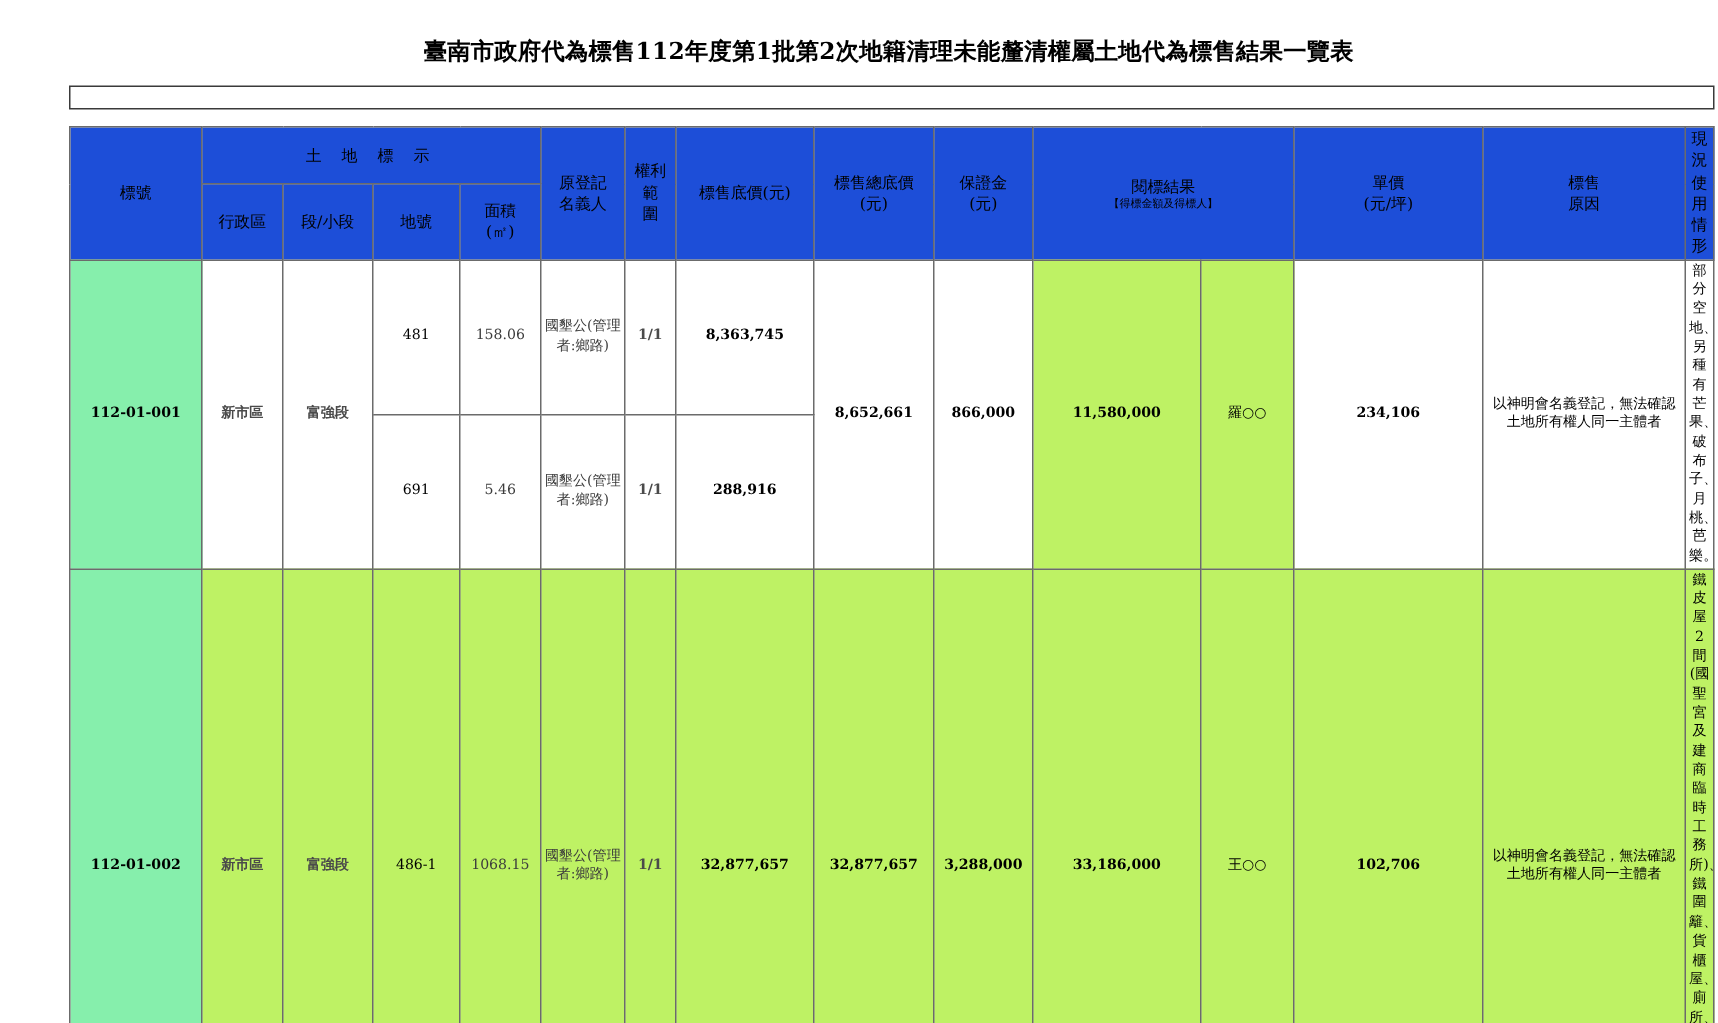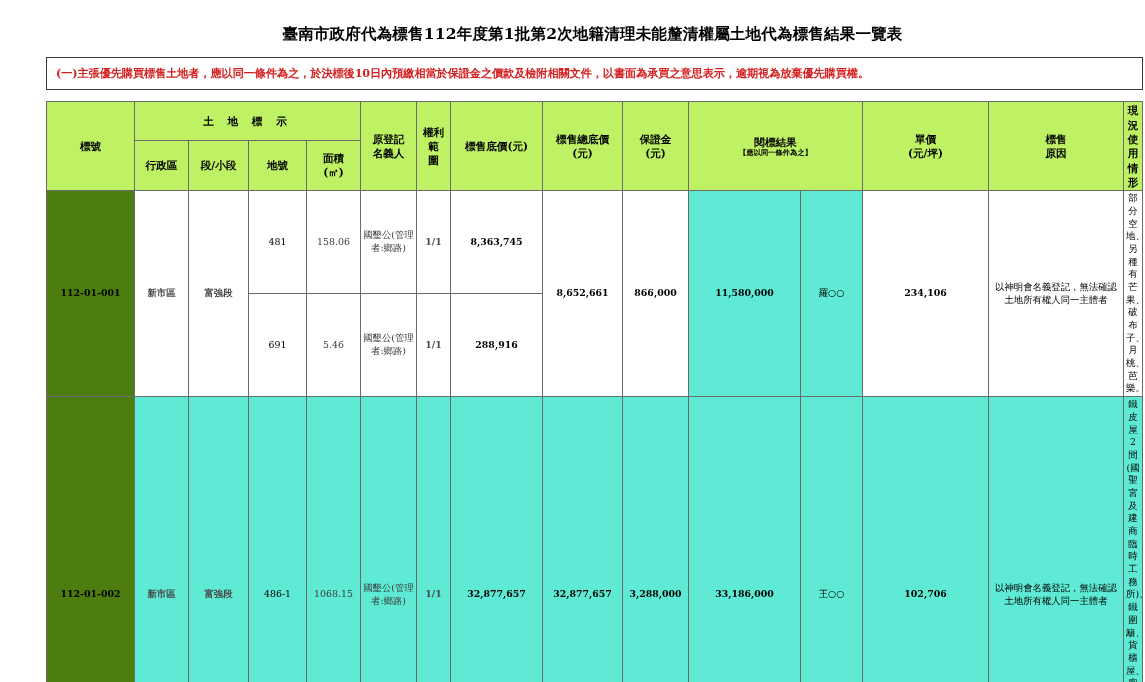--- a/index.html
+++ b/index.html
@@ -68,52 +68,51 @@
     border: 1px solid #6b6b6b;
     padding: 1px 2px;
     vertical-align: middle;
     text-align: center;
     font-size: 9.4px;
     line-height: 1.35;
     font-family: "DejaVu Serif", "Liberation Serif", serif;
     word-break: break-all;
   }
   table.grid thead th {
-    font-weight: bold;
+    font-weight: normal;
     font-size: 10.6px;
-    background: #bef264;
+    background: #1d4ed8;
     height: 21px;
     text-align: center;
   }
   .hdr-sub { font-size: 7.3px; display:block; line-height:1.15; }
   .spaced { letter-spacing: 5px; }
 
   
-  td.code       { font-weight: bold; font-size: 10.2px; background: #4d7c0f; }
-  td.shade      { background: #5eead4; }
+  td.code       { font-weight: bold; font-size: 10.2px; background: #86efac; }
+  td.shade      { background: #bef264; }
   td.num-bold   { font-weight: bold; font-size: 10.2px; text-align: right; padding-right: 8px; }
   td.num-plain  { font-size: 9.2px; color:#3c3c3c; }
   td.parcel     { font-weight: normal; font-size: 10.2px; text-align: left; padding-left: 5px; }
   td.txt        { text-align: left; font-size: 10.2px; line-height: 1.42; padding: 3px 4px; }
   td.txt-sm     { text-align: left; font-size: 9.6px; line-height: 1.45; padding: 3px 4px; }
   td.owner      { font-size: 8.4px; line-height:1.25; color:#3c3c3c; }
   td.winner     { font-size: 11px; }
   td.dim        { color: #4a4a4a; font-weight: bold; }
 
   .row-h1 { height: 28px; }
 </style>
 </head>
 <body>
 
 <div class="page">
 
   <div class="doc-title">臺南市政府代為標售112年度第1批第2次地籍清理未能釐清權屬土地代為標售結果一覽表</div>
 
   <div class="notes-box">
-    <div class="note-line">(一)主張優先購買標售土地者，應以同一條件為之，於決標後10日內預繳相當於保證金之價款及檢附相關文件，以書面為承買之意思表示，逾期視為放棄優先購買權。</div>
   </div>
 
   <div class="table-wrap">
     <table class="grid">
       <colgroup>
         <col style="width:88px">
         <col style="width:54px">
         <col style="width:60px">
         <col style="width:58px">
         <col style="width:54px">
@@ -143,21 +142,21 @@
           <th rowspan="2">
             <span>標售總底價</span><br>
             <span>(元)</span>
           </th>
           <th rowspan="2">
             <span>保證金</span><br>
             <span>(元)</span>
           </th>
           <th rowspan="2" colspan="2">
             <span>閱標結果</span>
-            <span class="hdr-sub">【應以同一條件為之】</span>
+            <span class="hdr-sub">【得標金額及得標人】</span>
           </th>
           <th rowspan="2">
             <span>單價</span><br>
             <span>(元/坪)</span>
           </th>
           <th rowspan="2">
             <span>標售</span><br>
             <span>原因</span>
           </th>
           <th rowspan="2">現況使用情形</th>

